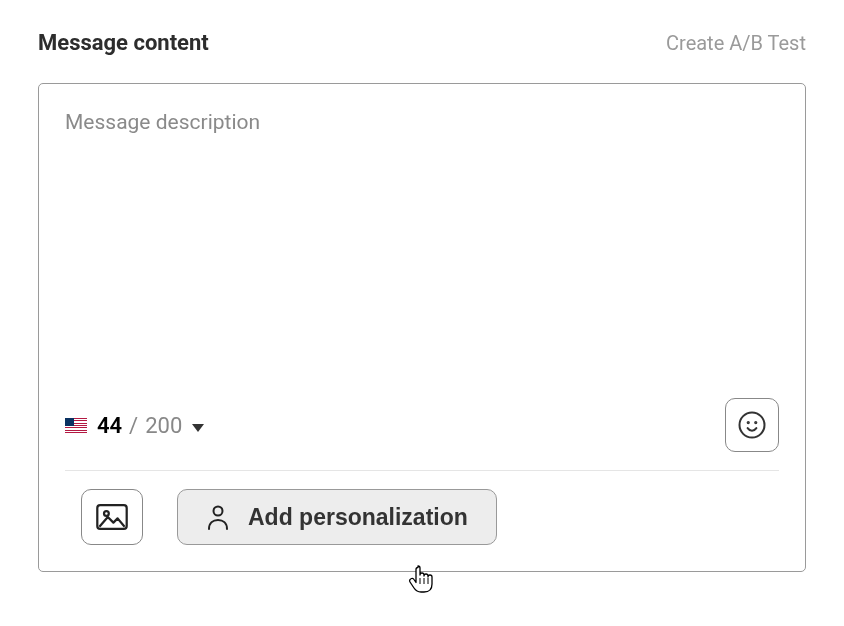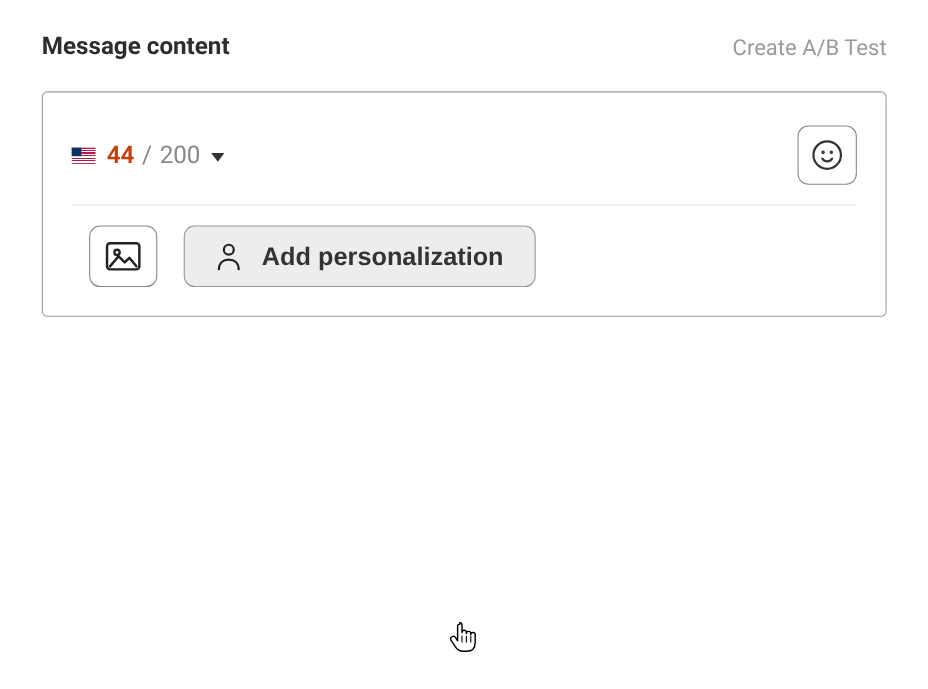--- a/index.html
+++ b/index.html
@@ -85,21 +85,21 @@
     }
     .flag-canton {
       position: absolute;
       top: 0; left: 0;
       width: 9px; height: 8px;
       background: #0a3161;
     }
     .count-text {
       font-size: 22px;
       font-weight: 600;
-      color: #c2410c;
+      color: #000000;
     }
     .count-sep {
       font-size: 22px;
       font-weight: 400;
       color: #888;
       margin-left: 3px;
     }
     .count-max {
       font-size: 22px;
       font-weight: 400;
@@ -123,21 +123,21 @@
       border-radius: 10px;
       background: #ffffff;
       display: flex;
       align-items: center;
       justify-content: center;
       cursor: pointer;
     }
     .action-row {
       display: flex;
       align-items: center;
-      gap: 24px;
+      gap: 34px;
       margin-top: 18px;
       position: relative;
       padding-left: 16px;
     }
     .image-button {
       width: 62px;
       height: 56px;
       border: 1px solid #888;
       border-radius: 10px;
       background: #ffffff;
@@ -173,20 +173,21 @@
 </head>
 <body>
 
 <div class="header-row">
   <h2 class="page-title">Message content</h2>
   <span class="ab-test-link">Create A/B Test</span>
 </div>
 
 <div class="content-card">
 
+  <textarea class="msg-textarea" placeholder="Message description" style=""></textarea>
 
   <div class="stats-row">
     <div class="counter-wrap">
       <span class="flag">
         <span class="flag-bg"></span>
         <span class="flag-canton"></span>
       </span>
       <span>
         <span class="count-text">44</span>
         <span class="count-sep">/</span>

